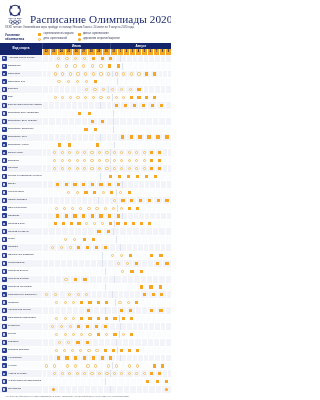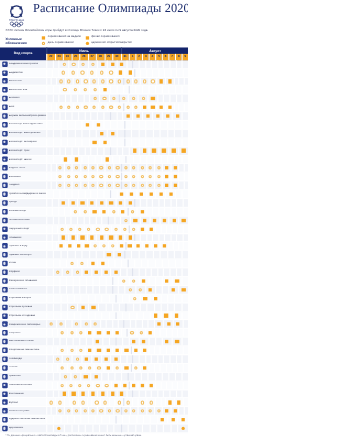--- a/index.html
+++ b/index.html
@@ -13,21 +13,21 @@
     position:relative;
     width:171px; height:400px;
     background:#ffffff;
     display:flex; flex-direction:column;
   }
 
   
   .header{
     background:#ffffff;
     padding:3px 4px 1px 4px;
-    display:flex; align-items:flex-start; gap:4px;
+    display:flex; align-items:flex-end; gap:4px;
     flex:0 0 auto;
   }
   .emblem{
     width:22px;height:22px;
     position:relative;flex:0 0 auto;
     display:flex;flex-direction:column;align-items:center;justify-content:center;
   }
   .emblem svg{display:block;}
   .title{
     font-size:11.2px;

